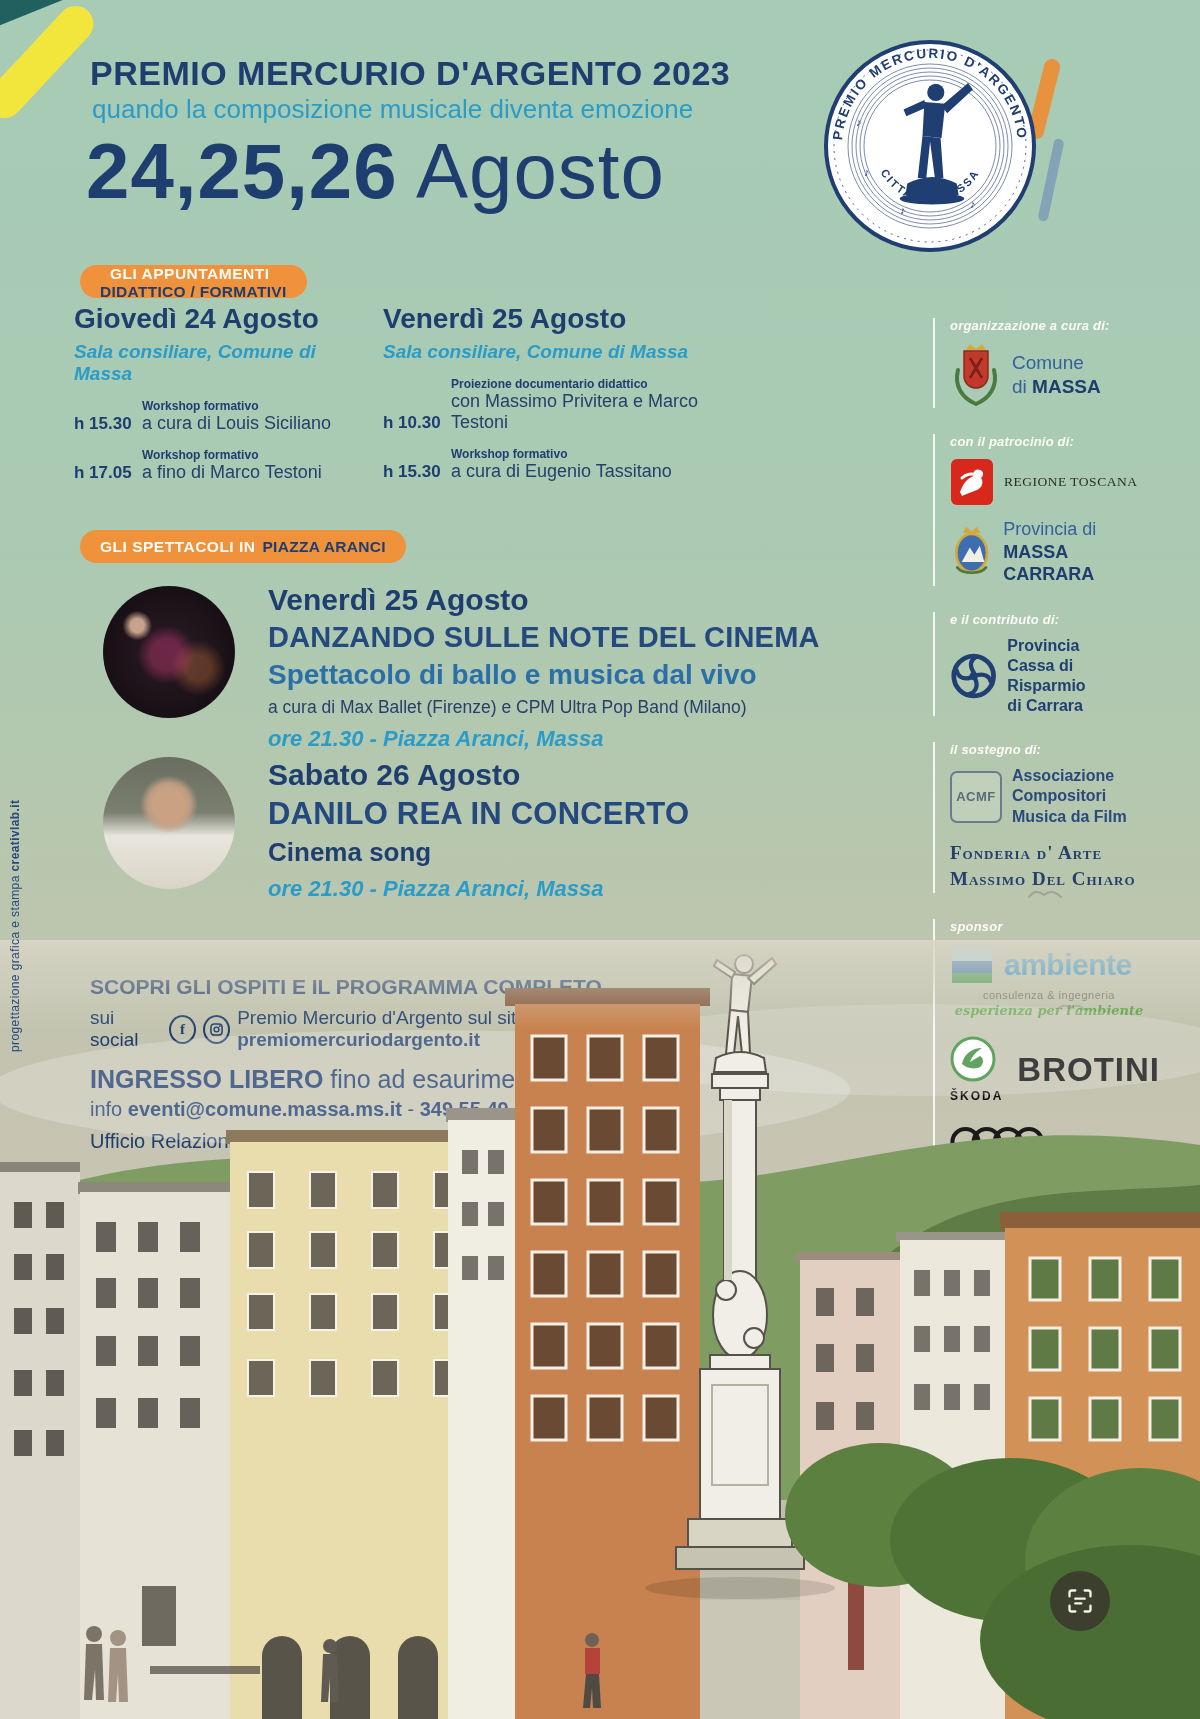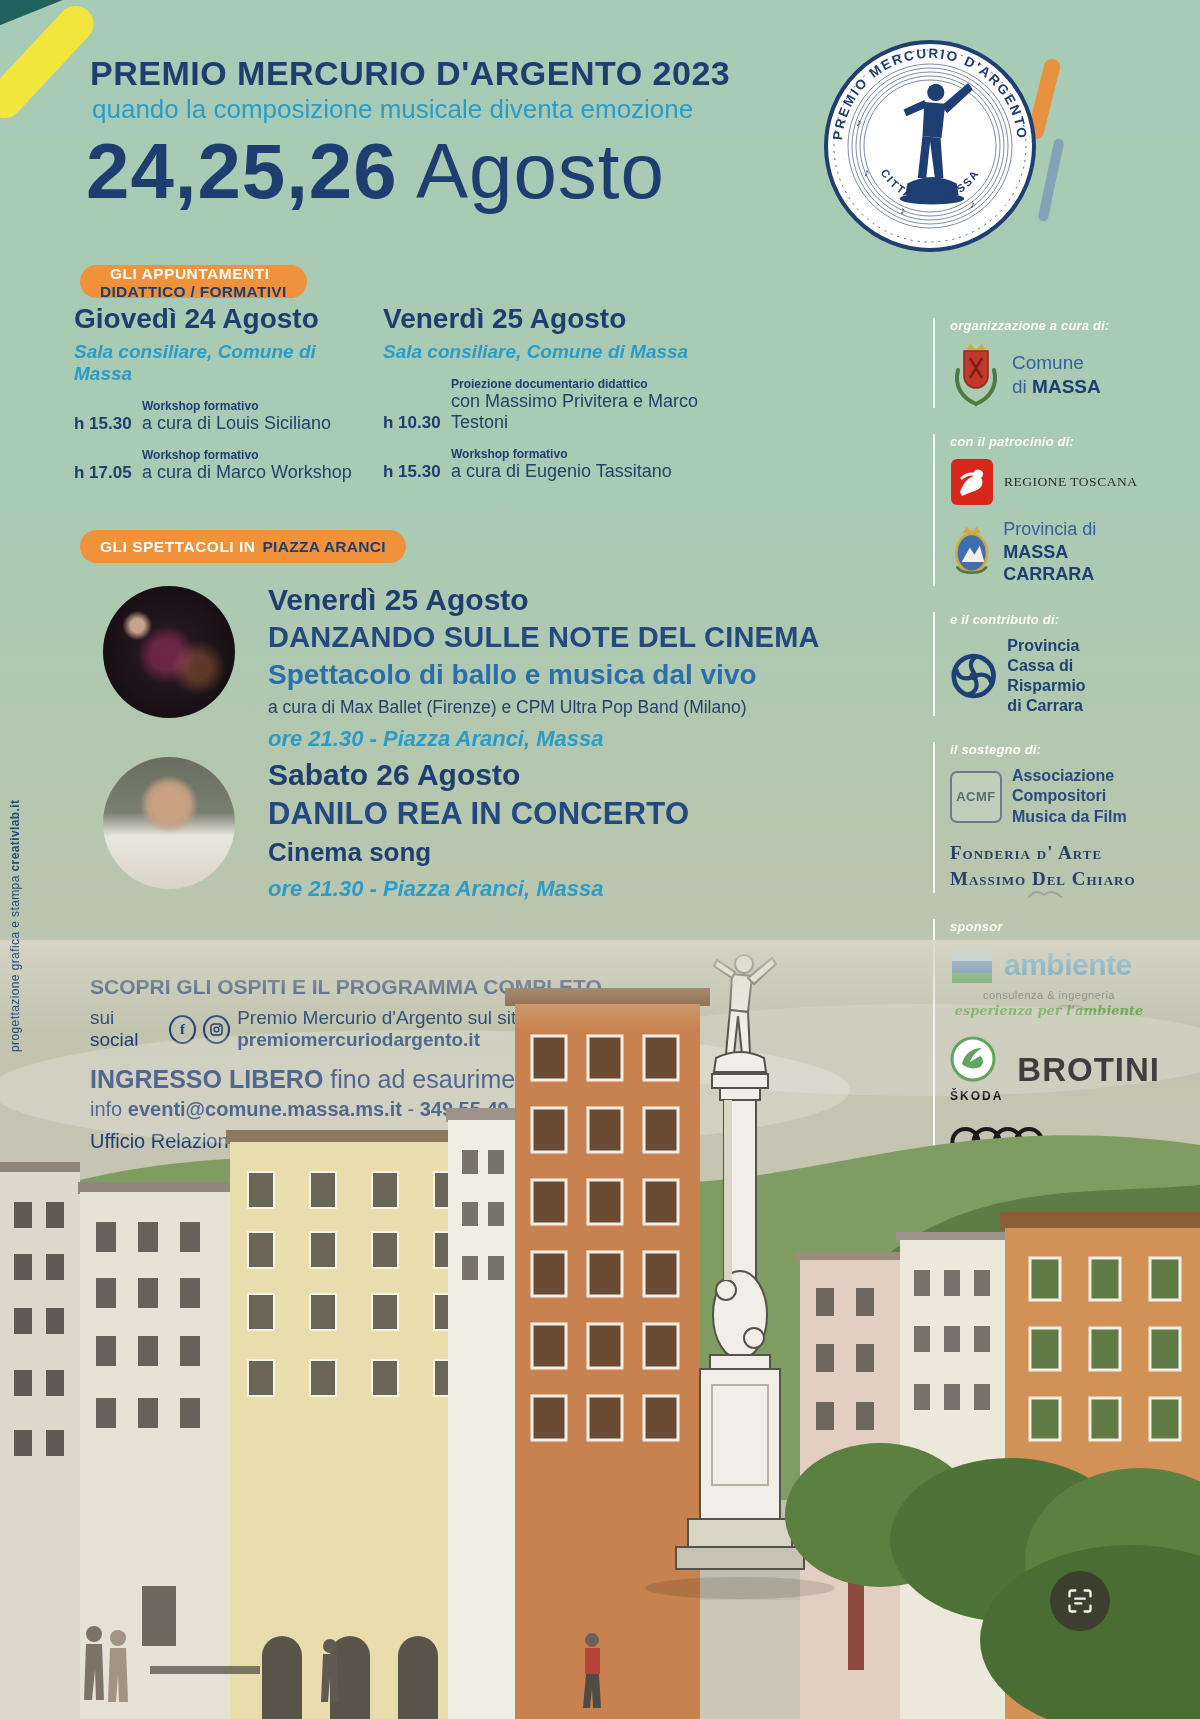--- a/index.html
+++ b/index.html
@@ -147,21 +147,21 @@
       <span class="sched-time">h 15.30</span>
       <div>
           <div class="sched-name">Workshop formativo</div>
            <div class="sched-detail">a cura di Louis Siciliano</div>
         </div>
     </div>
     <div class="sched-row">
       <span class="sched-time">h 17.05</span>
       <div>
           <div class="sched-name">Workshop formativo</div>
-           <div class="sched-detail">a cura di Marco Workshop</div>
+           <div class="sched-detail">a fino di Marco Testoni</div>
         </div>
     </div>
   </div>
 
   <div class="day" style="left:383px;top:303px;width:370px;">
     <div class="day-title">Venerdì 25 Agosto</div>
     <div class="day-venue">Sala consiliare, Comune di Massa</div>
     <div class="sched-row">
       <span class="sched-time">h 10.30</span>
       <div>

